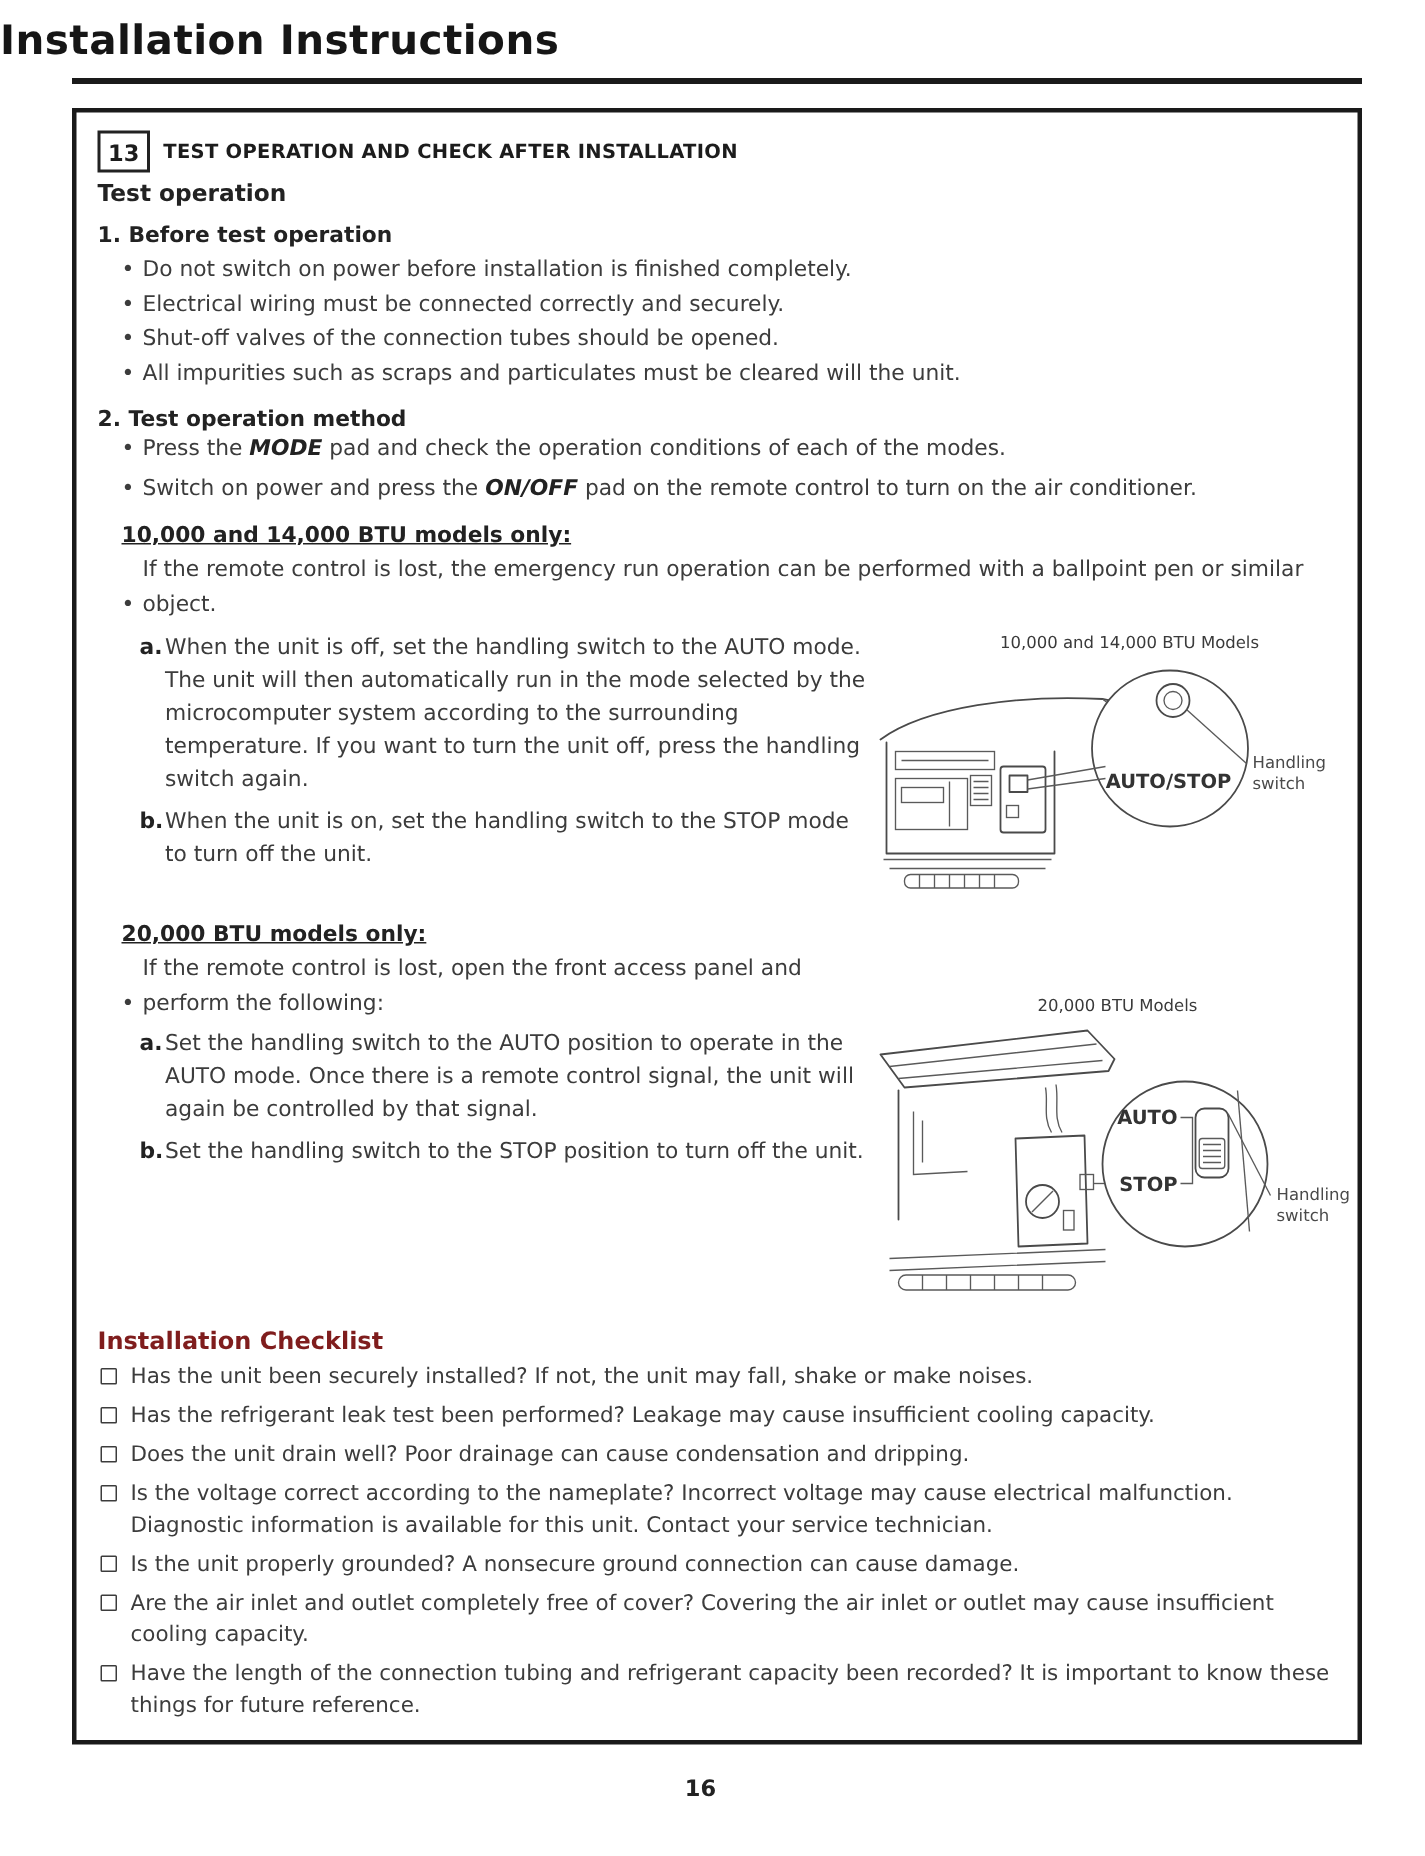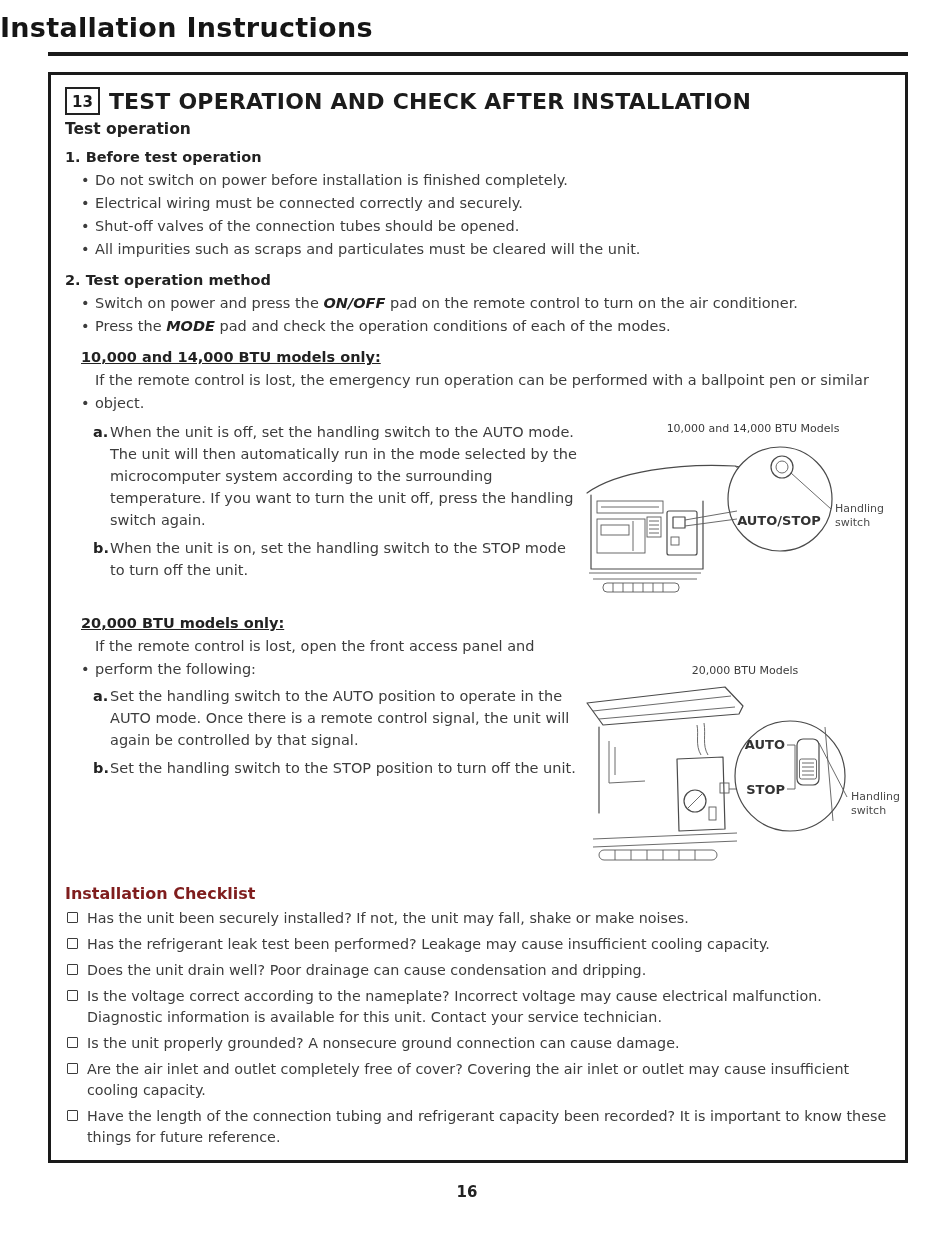--- a/index.html
+++ b/index.html
@@ -32,21 +32,21 @@
   .sec-head { display: flex; align-items: center; margin-top: 2px; }
   .num-box {
     display: inline-block;
     border: 2px solid #222;
     font-size: 15px; font-weight: bold; color: #1c1c1c;
     padding: 4px 5px 1px 5px;
     margin-right: 9px;
     line-height: 19px;
   }
   .sec-title {
-    font-size: 22px; font-weight: bold; color: #1c1c1c;
+    font-size: 13px; font-weight: bold; color: #1c1c1c;
     letter-spacing: 0.2px;
   }
   .sub-title { font-size: 15.5px; font-weight: bold; color: #222; margin-top: 5px; }
 
   .blk-head { font-size: 14.5px; font-weight: bold; color: #222; margin-top: 11px; }
   .blk-head.indent { margin-left: 16px; text-decoration: underline; }
 
   .bullet { display: flex; margin-left: 16px; line-height: 23px; font-size: 14.5px; align-items: flex-end; }
   .bullet::before { content: "•"; flex: none; width: 14px; color: #3c3c3c; }
   .bullet.first { margin-top: 4px; }
@@ -113,25 +113,25 @@
       <span class="btxt">Electrical wiring must be connected correctly and securely.</span>
     </div>
   <div class="bullet">
       <span class="btxt">Shut-off valves of the connection tubes should be opened.</span>
     </div>
   <div class="bullet">
       <span class="btxt">All impurities such as scraps and particulates must be cleared will the unit.</span>
     </div>
 
   <div class="blk-head">2. Test operation method</div>
+  <div class="bullet">
+    <span class="btxt"><span>Press the </span><b>MODE</b><span> pad and check the operation conditions of each of the modes.</span></span>
+  </div>
   <div class="bullet first">
     <span class="btxt"><span>Switch on power and press the </span><b>ON/OFF</b><span> pad on the remote control to turn on the air conditioner.</span></span>
-  </div>
-  <div class="bullet">
-    <span class="btxt"><span>Press the </span><b>MODE</b><span> pad and check the operation conditions of each of the modes.</span></span>
   </div>
 
   <div class="blk-head indent">10,000 and 14,000 BTU models only:</div>
   <div class="bullet first" style="width:790px;">
       <span class="btxt">If the remote control is lost, the emergency run operation can be performed with a ballpoint pen or similar object.</span>
     </div>
 
   <div class="row" style="margin-top:4px;">
     <div class="col-text">
       <div class="ab-item">

